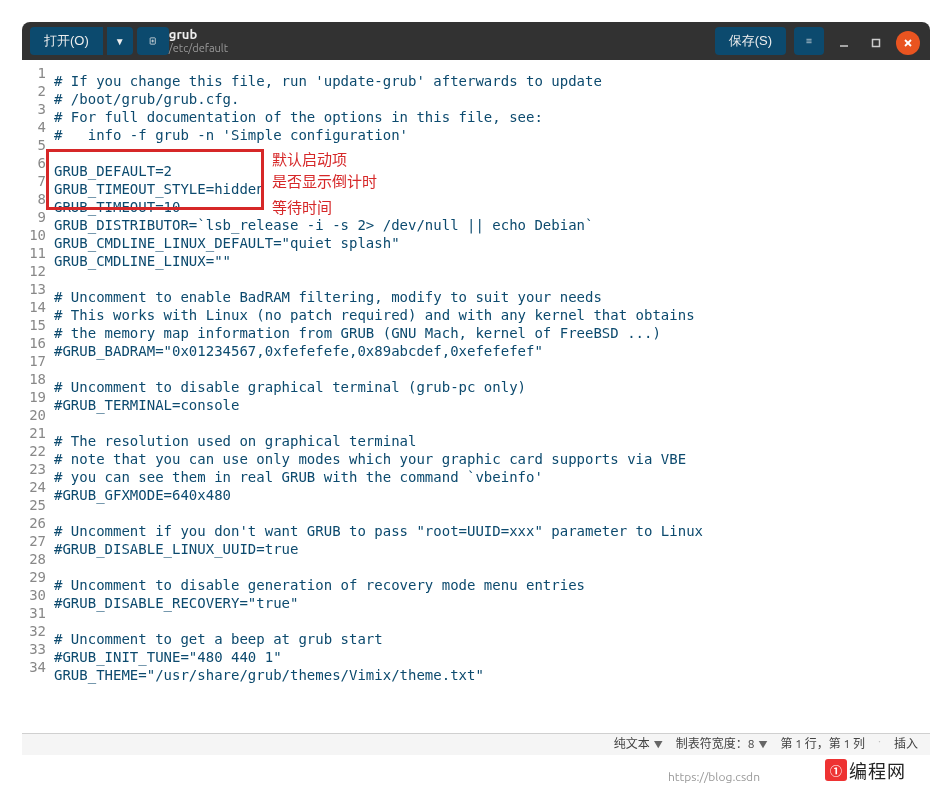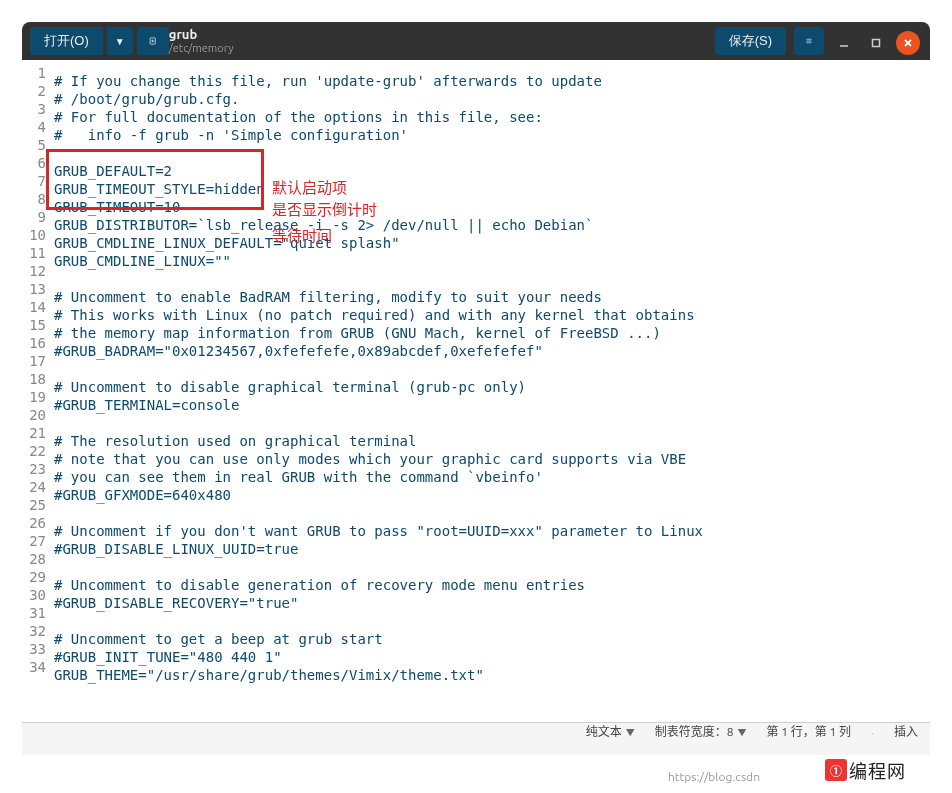--- a/index.html
+++ b/index.html
@@ -84,33 +84,32 @@
   position: absolute;
   border: 3px solid #d62728;
   pointer-events: none;
 }
 .annot {
   position: absolute;
   color: #d62728;
   font-size: 15px;
   font-family: "Noto Sans CJK SC", sans-serif;
   pointer-events: none;
-  margin-top: 28px;
 }
 .statusbar {
   position: absolute;
   left: 22px; right: 22px; bottom: 38px;
   height: 22px;
   background: #f5f5f5;
   border-top: 1px solid #d0d0d0;
   display: flex;
-  align-items: flex-end;
+  align-items: flex-start;
   justify-content: flex-end;
-  gap: 20px;
-  padding: 16px 12px;
+  gap: 13px;
+  padding: 0 12px;
   font-size: 12px;
   color: #444;
 }
 .statusbar .sep { color: #bbb; }
 .dropdown-ind { font-size: 9px; margin-left: 4px; color: #666; }
 .watermark {
   position: absolute;
   right: 26px; bottom: 10px;
   color: #999;
   font-size: 12px;
@@ -147,21 +146,21 @@
     <button class="btn btn-new">
       <svg width="14" height="14" viewBox="0 0 14 14" stroke="#eee" stroke-width="1.3" fill="none">
           <rect x="2" y="1.5" width="9" height="11" rx="1"></rect>
           <line x1="6.5" y1="4.5" x2="6.5" y2="9.5"></line>
           <line x1="4" y1="7" x2="9" y2="7"></line>
         </svg>
     </button>
   </div>
   <div class="tb-center">
     <div class="tb-title">grub</div>
-    <div class="tb-sub">/etc/memory</div>
+    <div class="tb-sub">/etc/default</div>
   </div>
   <div class="tb-right">
     <button class="btn btn-save">保存(S)</button>
     <button class="btn btn-menu">
       <svg width="14" height="12" viewBox="0 0 14 12" stroke="#eee" stroke-width="1.5">
           <line x1="1" y1="2" x2="13" y2="2"></line>
           <line x1="1" y1="6" x2="13" y2="6"></line>
           <line x1="1" y1="10" x2="13" y2="10"></line>
         </svg>
     </button>

